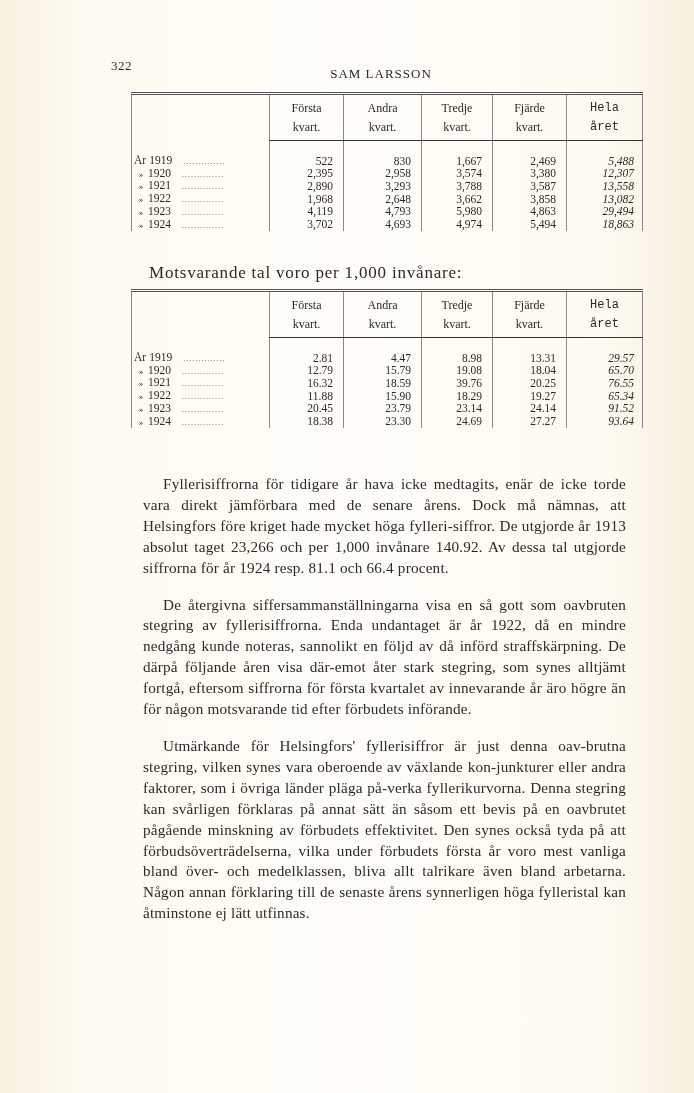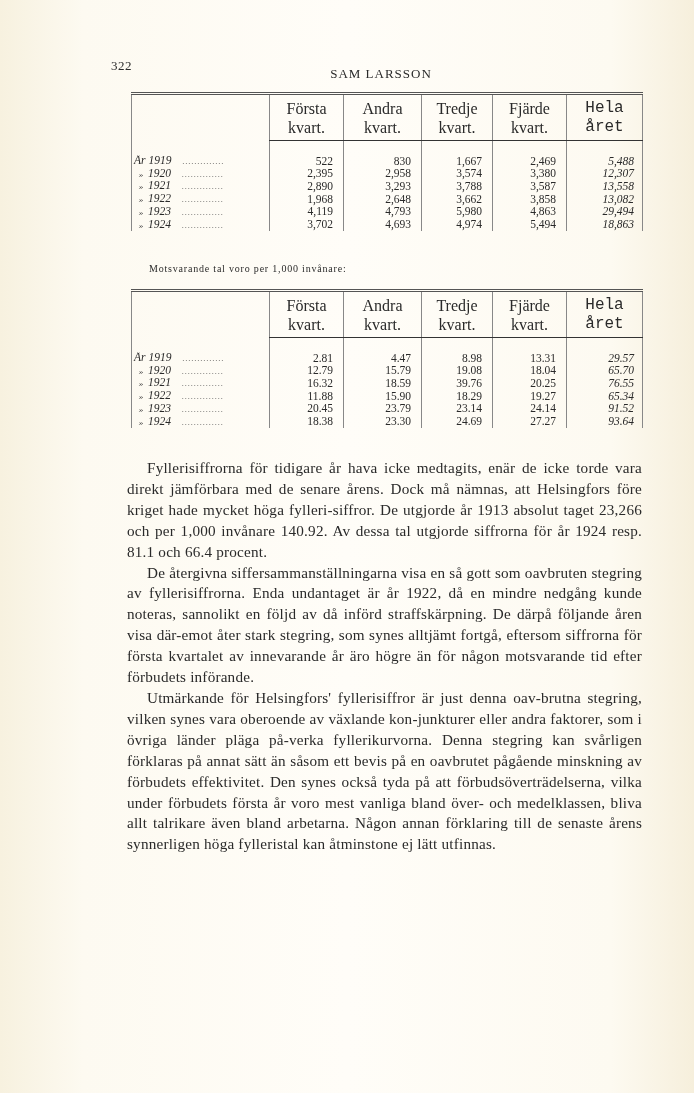--- a/index.html
+++ b/index.html
@@ -18,45 +18,45 @@
   .running-head .ti { position:absolute; left:0; width:100%; text-align:center; top:8px; letter-spacing:1px; }
 
   table.stat {
     position:absolute; left:131px; width:512px;
     border-collapse:collapse; font-size:11.5px;
     border-top:3px double #555;
   }
   table.stat td, table.stat th { padding:0; }
   table.stat th {
     font-weight:normal; text-align:center; line-height:19px;
-    font-size:16px; padding-top:4px; padding-bottom:3px;
+    font-size:12px; padding-top:4px; padding-bottom:3px;
     border-left:1px solid #888;
     border-bottom:1.5px solid #333;
   }
   table.stat th.stub { border-bottom:none; border-left:1px solid #888; width:137px; }
   table.stat th.last { border-right:1px solid #888;font-family:Liberation Mono, monospace; }
   table.stat td { line-height:11.7px; }
-  table.stat td.lbl { border-left:1px solid #888; white-space:nowrap; padding-left:2px; overflow:hidden;font-style:italic; }
+  table.stat td.lbl { border-left:1px solid #888; white-space:nowrap; padding-left:2px; overflow:hidden; }
   table.stat td.num { text-align:right; border-left:1px solid #888; padding-right:10px; }
   table.stat td.num.last { border-right:1px solid #888; padding-right:8px;font-style:italic; }
   table.stat tr.spacer td { height:14px; }
   table.stat tr.spacer td.lbl { border-left:1px solid #888; }
   .lbl .yr { display:inline-block; width:34px; }
   .lbl .mark { display:inline-block; width:14px; font-size:9px; text-align:center; }
   .lbl .dots { letter-spacing:1px; font-size:8px; color:#444; }
 
   .sub-caption {
-    position:absolute; left:149px; top:263px; font-size:10px; letter-spacing:0.8px;
+    position:absolute; left:149px; top:263px; font-size:17px; letter-spacing:0.8px;
   }
 
   .body-text {
     position:absolute; left:127px; top:458px; width:515px;
     font-size:15.2px; line-height:20.9px; text-align:justify; letter-spacing:0.2px;
   }
-  .body-text p { margin:0; text-indent:20px; }
+  .body-text p { margin:16px; text-indent:20px; }
 </style>
 </head>
 <body>
 
 <div class="running-head">
   <span class="pn">322</span>
   <span class="ti">SAM LARSSON</span>
 </div>
 
 <table class="stat" style="top:92px;">

